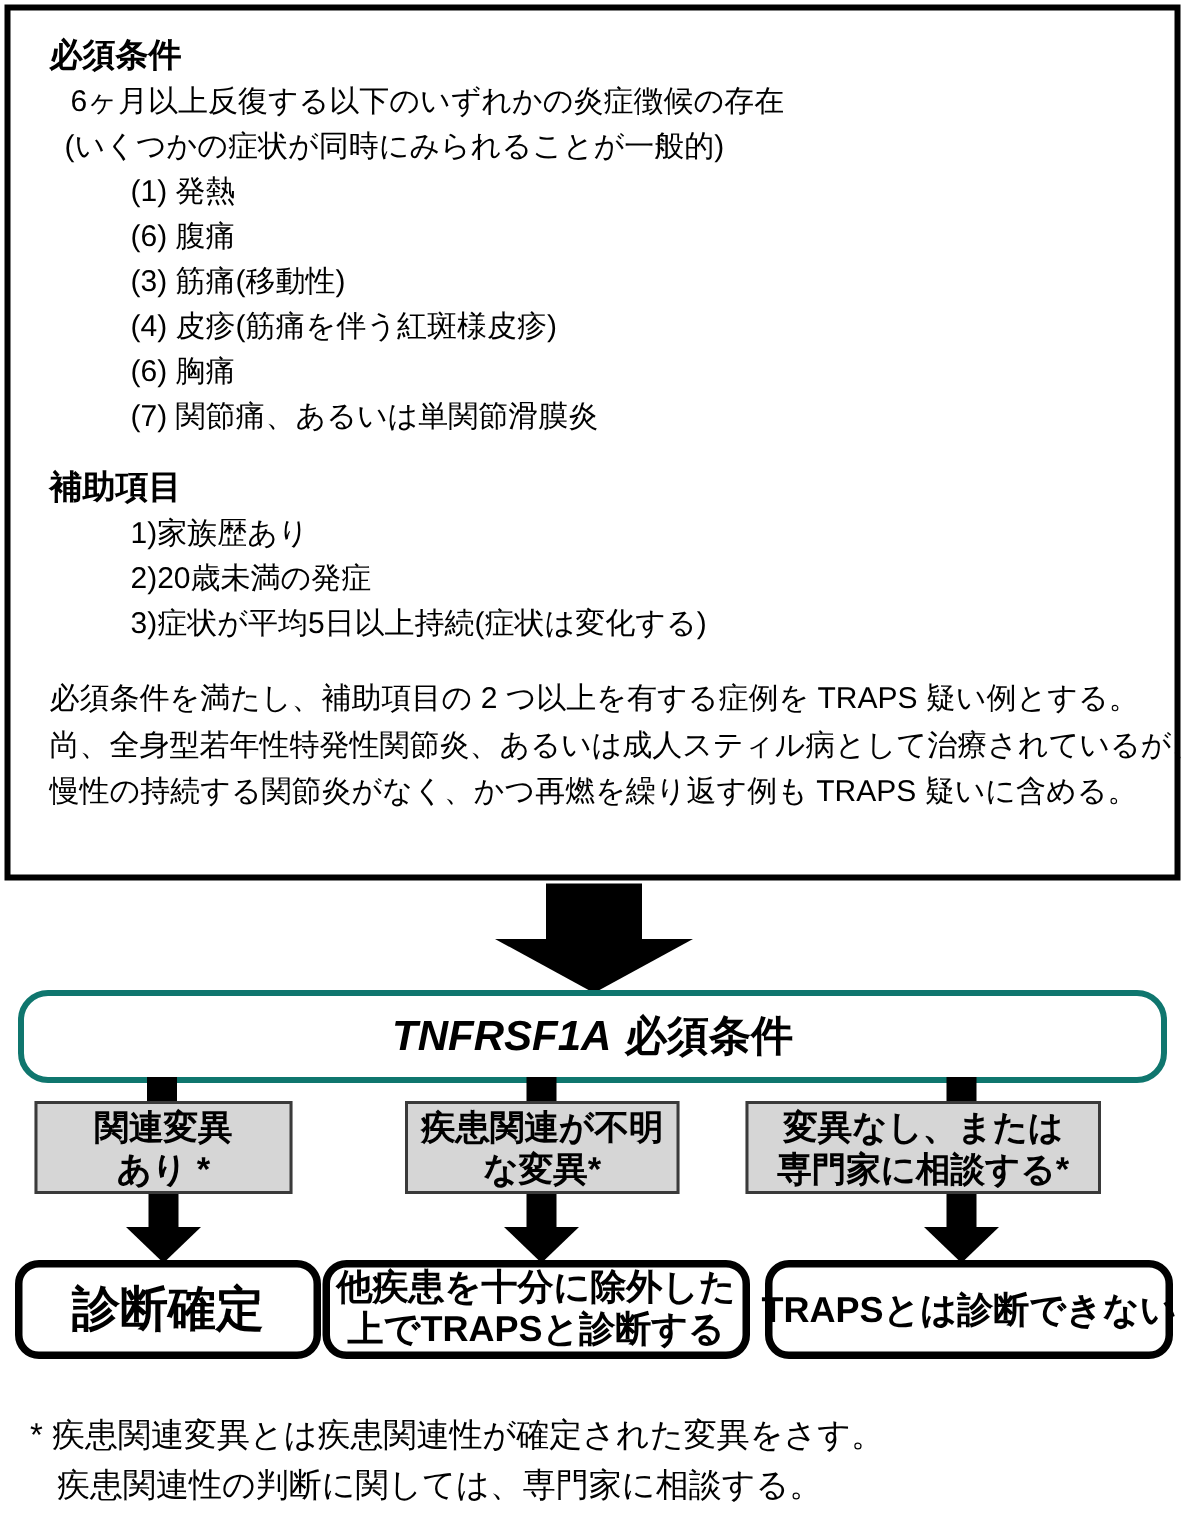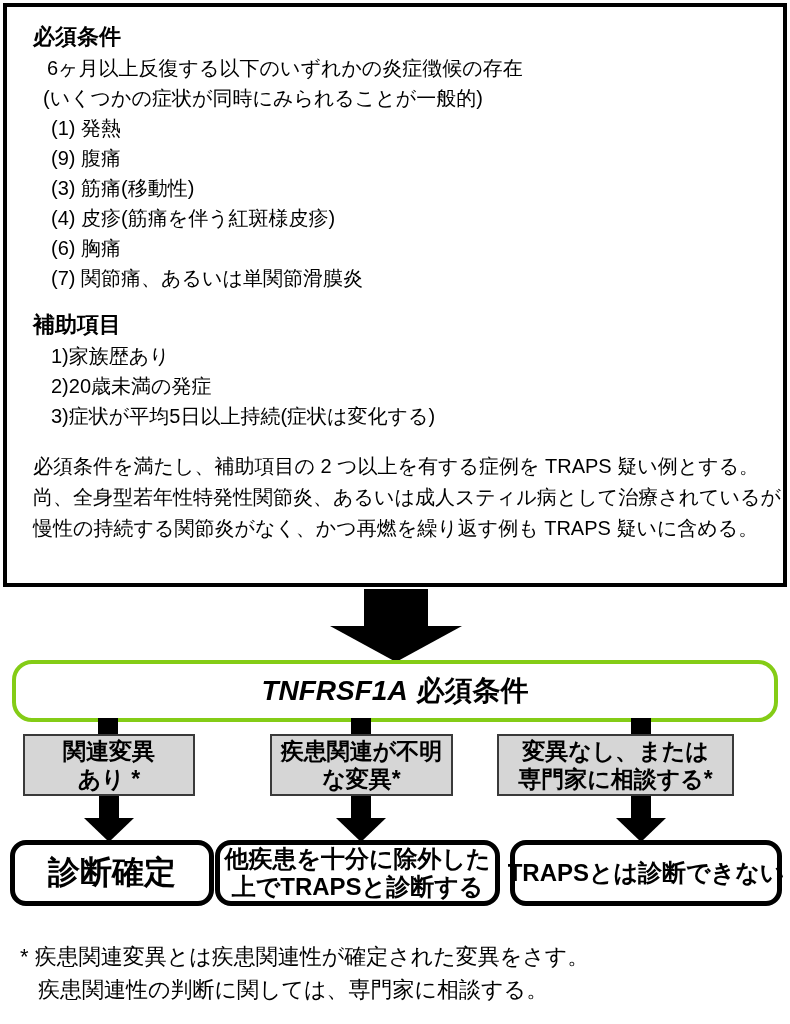--- a/index.html
+++ b/index.html
@@ -8,34 +8,34 @@
 
   
   .criteria-box{
     position:absolute;left:3px;top:3px;width:784px;height:584px;
     box-sizing:border-box;border:4px solid #000;background:#fff;
     padding:14px 26px 0 26px;
   }
   .sec-heading{font-size:22px;font-weight:700;line-height:32px;}
   .intro-line{font-size:20px;line-height:30px;margin-left:14px;white-space:nowrap;}
   .intro-line.paren{margin-left:10px;}
-  .cond-item{font-size:20px;line-height:30px;margin-left:18px;white-space:nowrap;}
+  .cond-item{font-size:20px;line-height:30px;margin-left:54px;white-space:nowrap;}
   .support-heading{margin-top:16px;}
   .note-para{margin-top:20px;}
   .note-line{font-size:20px;line-height:31px;white-space:nowrap;}
 
   
   .big-arrow-stem{position:absolute;left:364px;top:589px;width:64px;height:38px;background:#000;}
   .big-arrow-head{position:absolute;left:330px;top:626px;width:0;height:0;
     border-left:66px solid transparent;border-right:66px solid transparent;border-top:36px solid #000;}
 
   
   .gene-box{
     position:absolute;left:12px;top:660px;width:766px;height:62px;box-sizing:border-box;
-    border:4px solid #84cc16;border-radius:20px;background:#fff;
+    border:4px solid #0f766e;border-radius:20px;background:#fff;
     display:flex;align-items:center;justify-content:center;
     font-size:28px;font-weight:700;
   }
   .gene-name{font-style:italic;}
   .gene-label{margin-left:9px;}
 
   
   .connector{position:absolute;top:718px;width:20px;height:18px;background:#000;}
   .connector.c1{left:98px;} .connector.c2{left:351px;} .connector.c3{left:631px;}
 
@@ -74,21 +74,21 @@
 </head>
 <body>
 
 <div class="canvas">
 
   <div class="criteria-box">
     <div class="sec-heading">必須条件</div>
     <div class="intro-line">6ヶ月以上反復する以下のいずれかの炎症徴候の存在</div>
     <div class="intro-line paren">(いくつかの症状が同時にみられることが一般的)</div>
     <div class="cond-item">(1) 発熱</div>
-    <div class="cond-item">(9) 腹痛</div>
+    <div class="cond-item">(6) 腹痛</div>
     <div class="cond-item">(3) 筋痛(移動性)</div>
     <div class="cond-item">(4) 皮疹(筋痛を伴う紅斑様皮疹)</div>
     <div class="cond-item">(6) 胸痛</div>
     <div class="cond-item">(7) 関節痛、あるいは単関節滑膜炎</div>
     <div class="sec-heading support-heading">補助項目</div>
     <div class="cond-item">1)家族歴あり</div>
     <div class="cond-item">2)20歳未満の発症</div>
     <div class="cond-item">3)症状が平均5日以上持続(症状は変化する)</div>
     <div class="note-para">
       <div class="note-line">必須条件を満たし、補助項目の 2 つ以上を有する症例を TRAPS 疑い例とする。</div>

